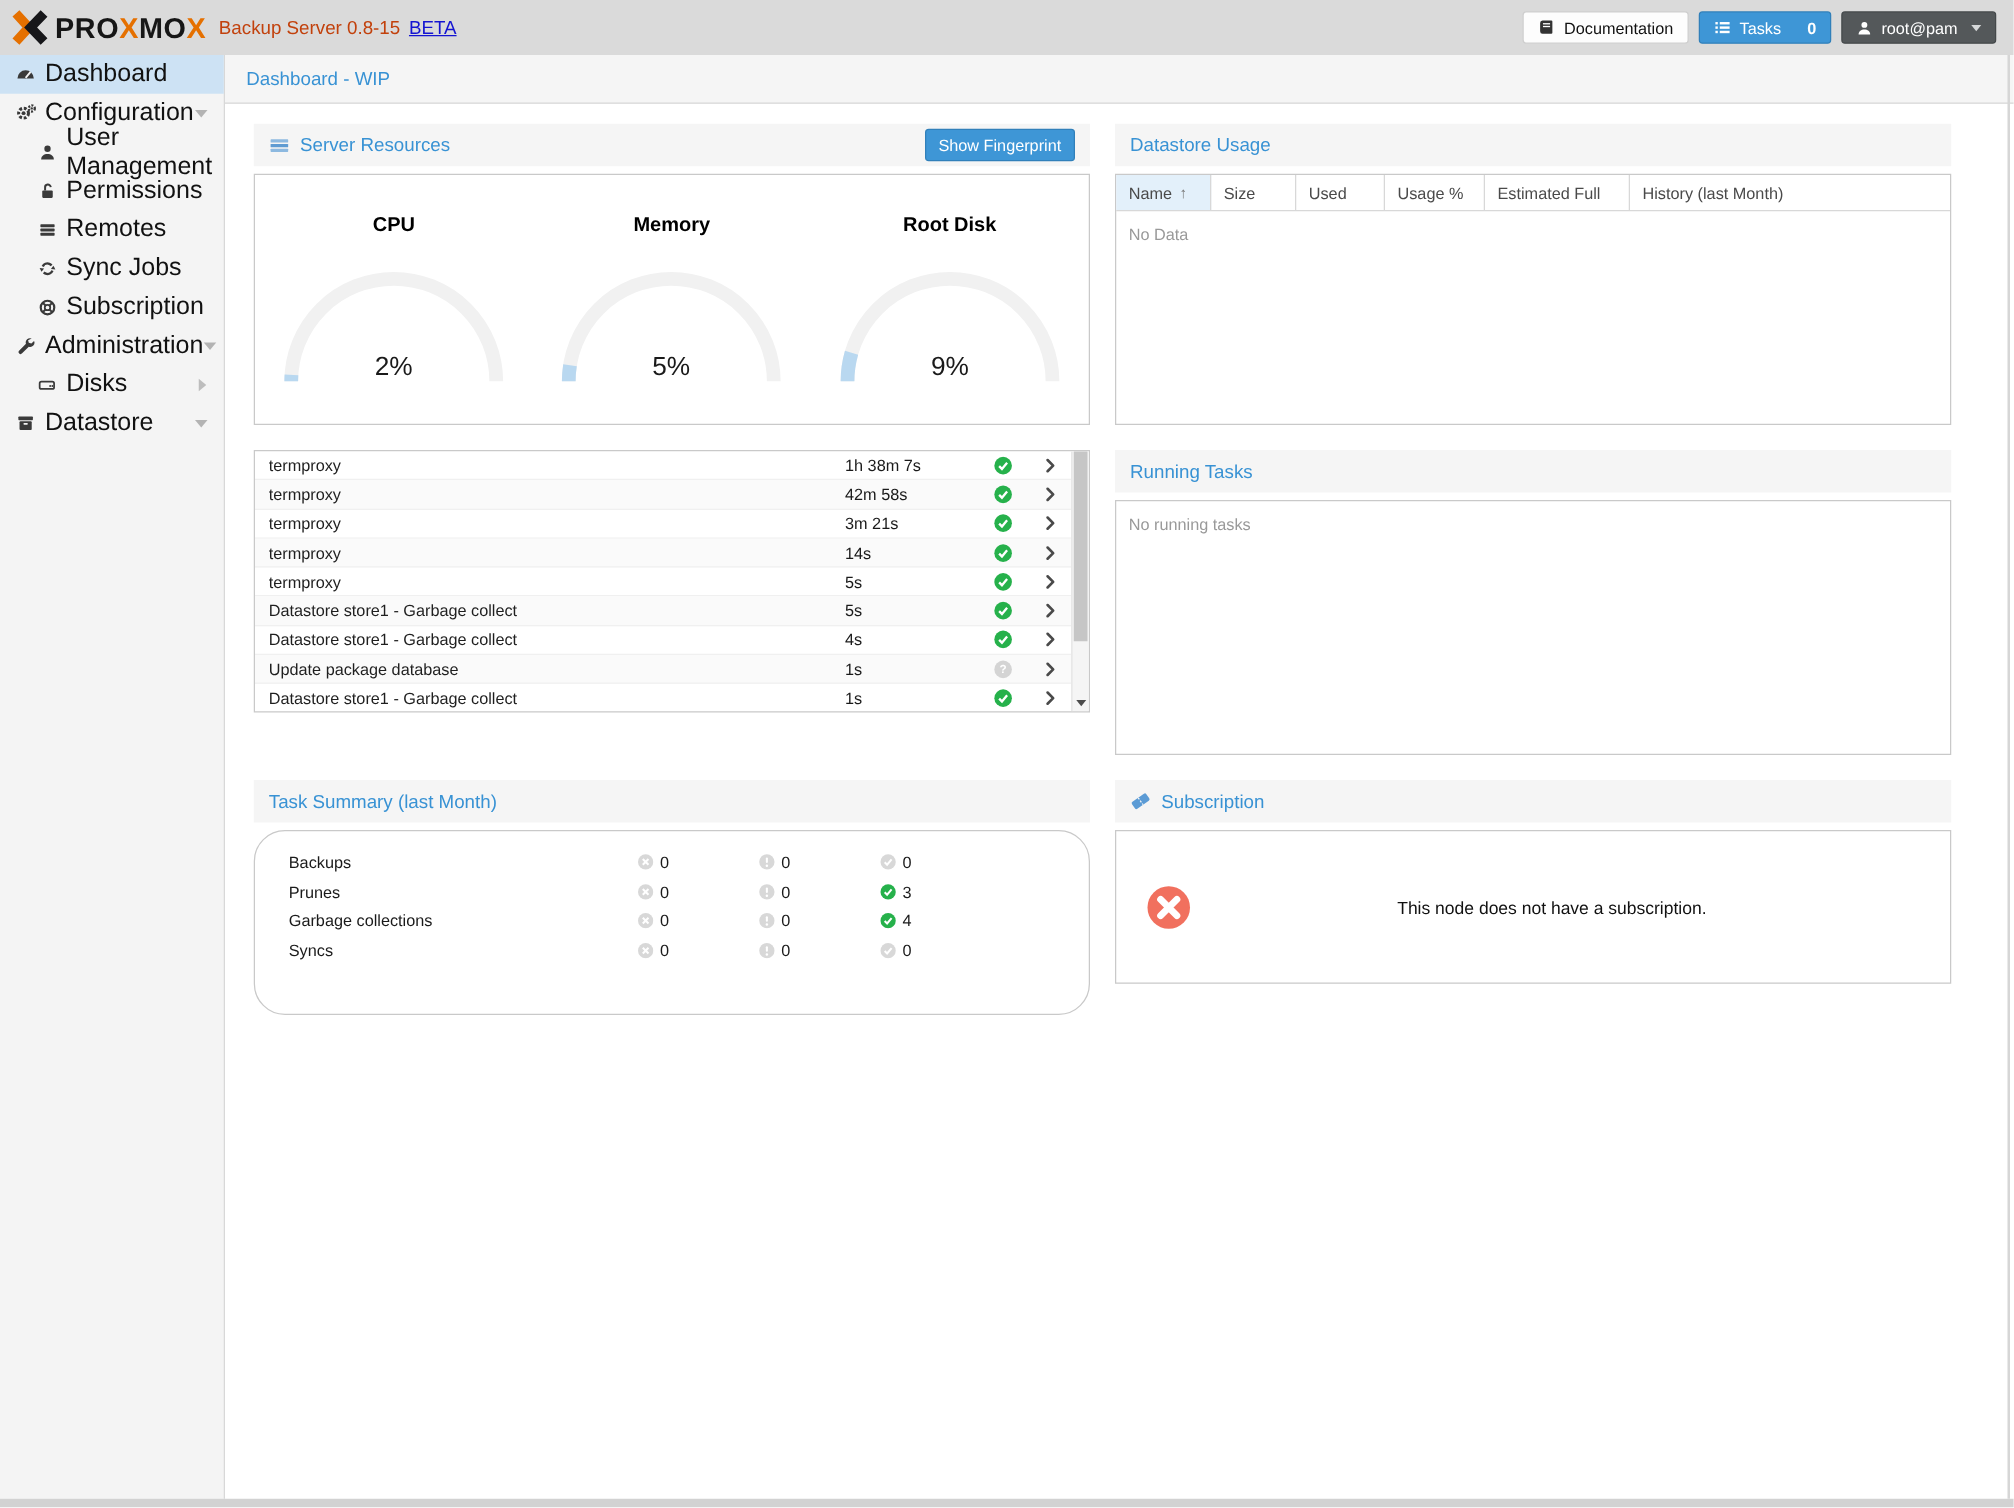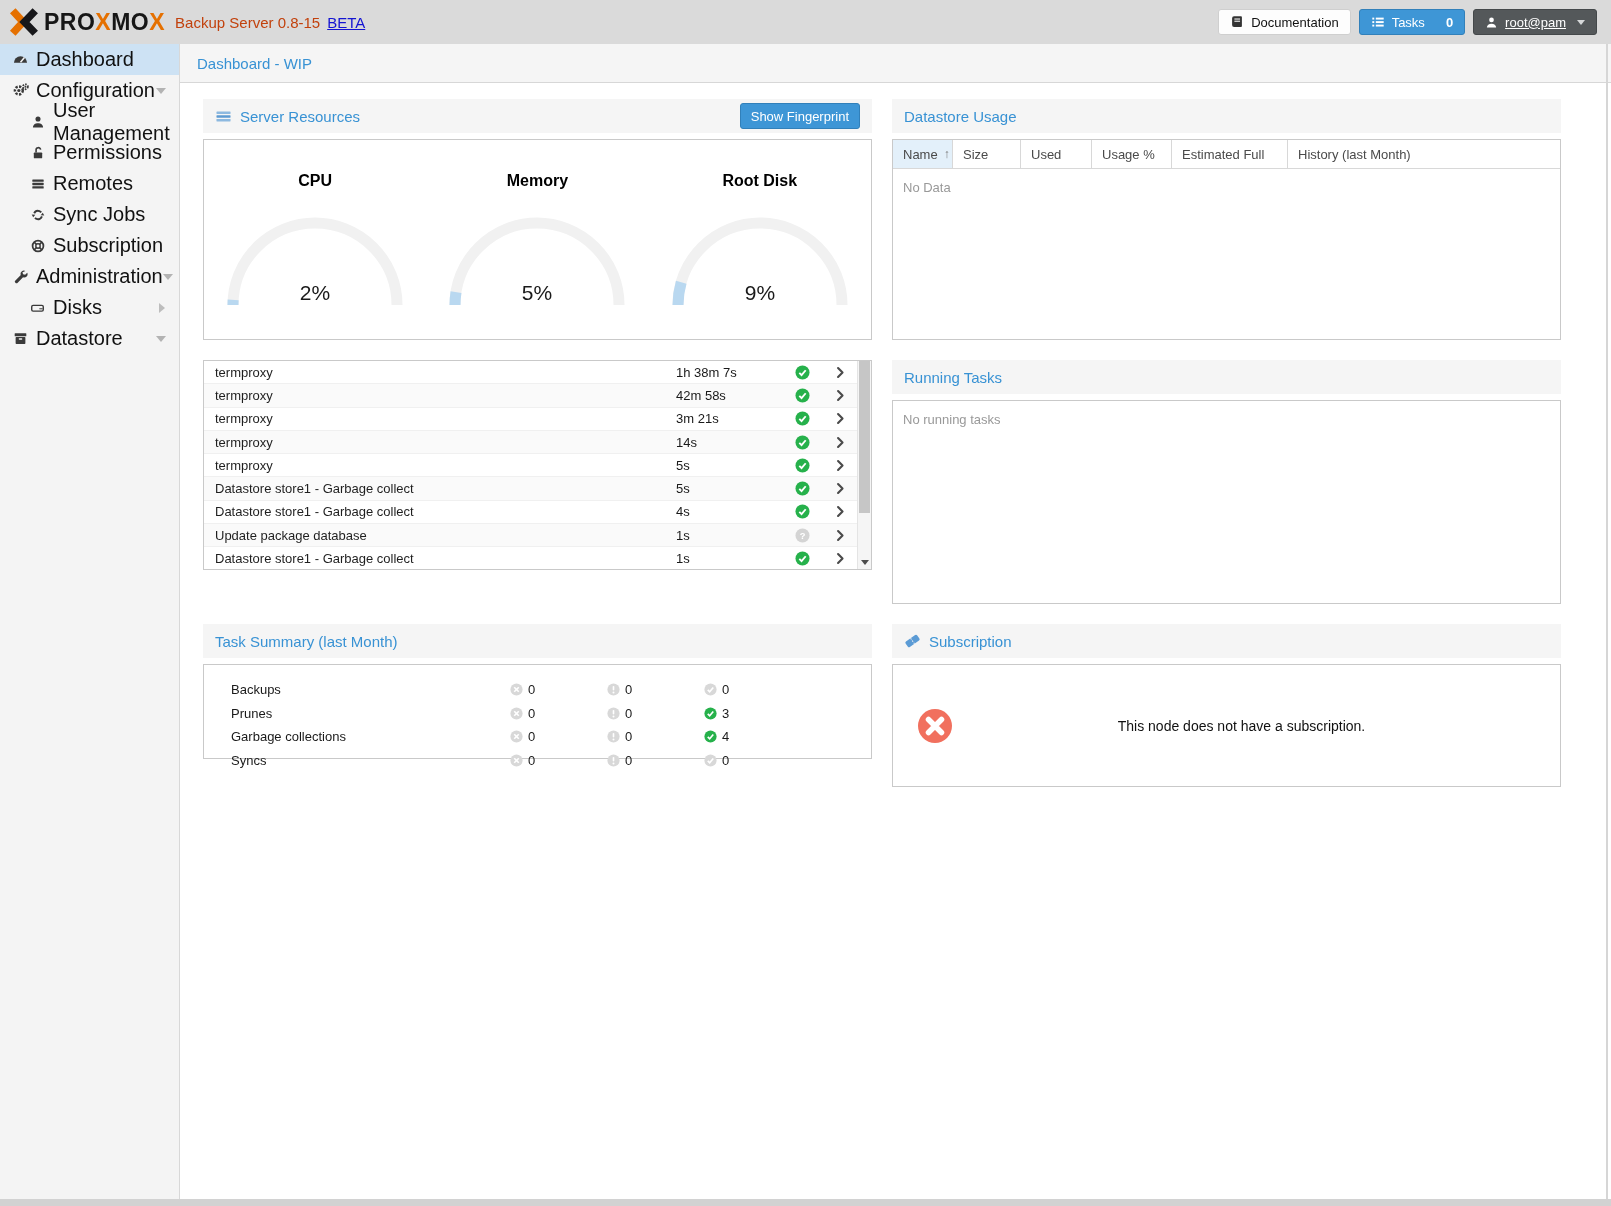--- a/index.html
+++ b/index.html
@@ -11,21 +11,21 @@
   .logo-mark { display:block; }
   .brand { font-size:23px; font-weight:bold; letter-spacing:.5px; color:#161616; margin-left:4px; }
   .brand .ox { color:#e57000; }
   .product { font-size:15px; margin-left:10px; color:#c2410c; }
   .beta-link { font-size:15px; margin-left:7px; color:#1414d2; text-decoration:underline; cursor:pointer; }
   .topbar-right { margin-left:auto; display:flex; align-items:center; gap:8px; }
   .tb-btn { height:26px; display:flex; align-items:center; gap:7px; padding:0 11px; border-radius:3px; font-size:13px; cursor:pointer; }
   .btn-doc { background:#fdfdfd; border:1px solid #cfcfcf; color:#111; }
   .btn-tasks { background:#3e96d6; border:1px solid #3180ba; color:#fff; }
   .btn-tasks .count { font-weight:bold; margin-left:14px; }
-  .btn-user { background:#54585a; border:1px solid #44484a; color:#fff;text-decoration:underline; }
+  .btn-user { background:#54585a; border:1px solid #44484a; color:#fff; }
   .caret-dn { width:0; height:0; border-left:4.5px solid transparent; border-right:4.5px solid transparent; border-top:5px solid #d6d8d9; margin-left:4px; }
 
   
   .main { display:flex; height:1155px; }
   .sidebar { width:180px; background:#f4f4f4; border-right:1px solid #d8d8d8; padding-top:0; }
   .content { flex:1; background:#fff; position:relative; }
   .content::after { content:''; position:absolute; top:0; bottom:0; right:3px; width:2px; background:#d6d6d6; }
   .bottom-strip { position:absolute; left:0; right:0; bottom:0; height:7px; background:#d2d2d2; }
 
   
@@ -55,21 +55,21 @@
   .gauge-label { margin-top:32px; font-size:16px; font-weight:bold; color:#000; }
   svg.gauge { margin-top:21px; }
   .g-track { fill:none; stroke:#f1f1f1; stroke-width:11; }
   .g-fill { fill:none; stroke:#b9d8f0; stroke-width:11; }
   .g-value { font-size:21px; fill:#1a1a1a; text-anchor:middle; font-family:inherit; }
 
   
   .ds-body { height:201px; }
   .ds-header { display:flex; border-bottom:1px solid #d8d8d8; height:29px; }
   .ds-th { display:flex; align-items:center; padding-left:10px; border-right:1px solid #d8d8d8; color:#4a4a4a; cursor:pointer; }
-  .ds-th:nth-child(1){ width:60px; background:#e3f0fa; }
+  .ds-th:nth-child(1){ width:76px; background:#e3f0fa; }
   .ds-th:nth-child(2){ width:68px; }
   .ds-th:nth-child(3){ width:71px; }
   .ds-th:nth-child(4){ width:80px; }
   .ds-th:nth-child(5){ width:116px; }
   .ds-th:nth-child(6){ flex:1; border-right:none; }
   .sort-arrow { color:#7a7a7a; margin-left:6px; font-size:12px; }
   .empty-text { color:#999; padding:11px 10px; }
 
   
   .lt-body { height:210px; position:relative; overflow:hidden; }
@@ -88,21 +88,21 @@
   .b-q { font-size:10px; fill:#fff; text-anchor:middle; font-weight:bold; font-family:inherit; }
   .scrollbar { position:absolute; top:0; right:0; bottom:0; width:14px; background:#f5f5f5; border-left:1px solid #e4e4e4; }
   .sb-thumb { position:absolute; top:0; left:1px; right:1px; height:152px; background:#c6c6c6; }
   .sb-btn { position:absolute; bottom:1px; left:0; right:0; height:12px; display:flex; justify-content:center; align-items:center; }
   .sb-btn .tri { width:0; height:0; border-left:4px solid transparent; border-right:4px solid transparent; border-top:5px solid #4c4c4c; }
 
   
   .rt-body { height:204px; }
 
   
-  .ts-body { height:95px; padding-top:13px; }
+  .ts-body { height:148px; padding-top:13px;border-radius:25px; }
   .ts-row { height:23.5px; display:flex; align-items:center; padding-left:27px; }
   .ts-label { flex:1; color:#1a1a1a; }
   .ts-cell { width:97px; display:flex; align-items:center; gap:5px; }
   .ts-pad { width:70px; }
   .sum-ico svg { display:block; }
   .sum-ok[data-state="on"] .s-circle { fill:#26b14b; }
 
   
   .sub-body { height:123px; display:flex; align-items:center; }
   .sub-badge { margin-left:24px; flex:none; display:flex; }

